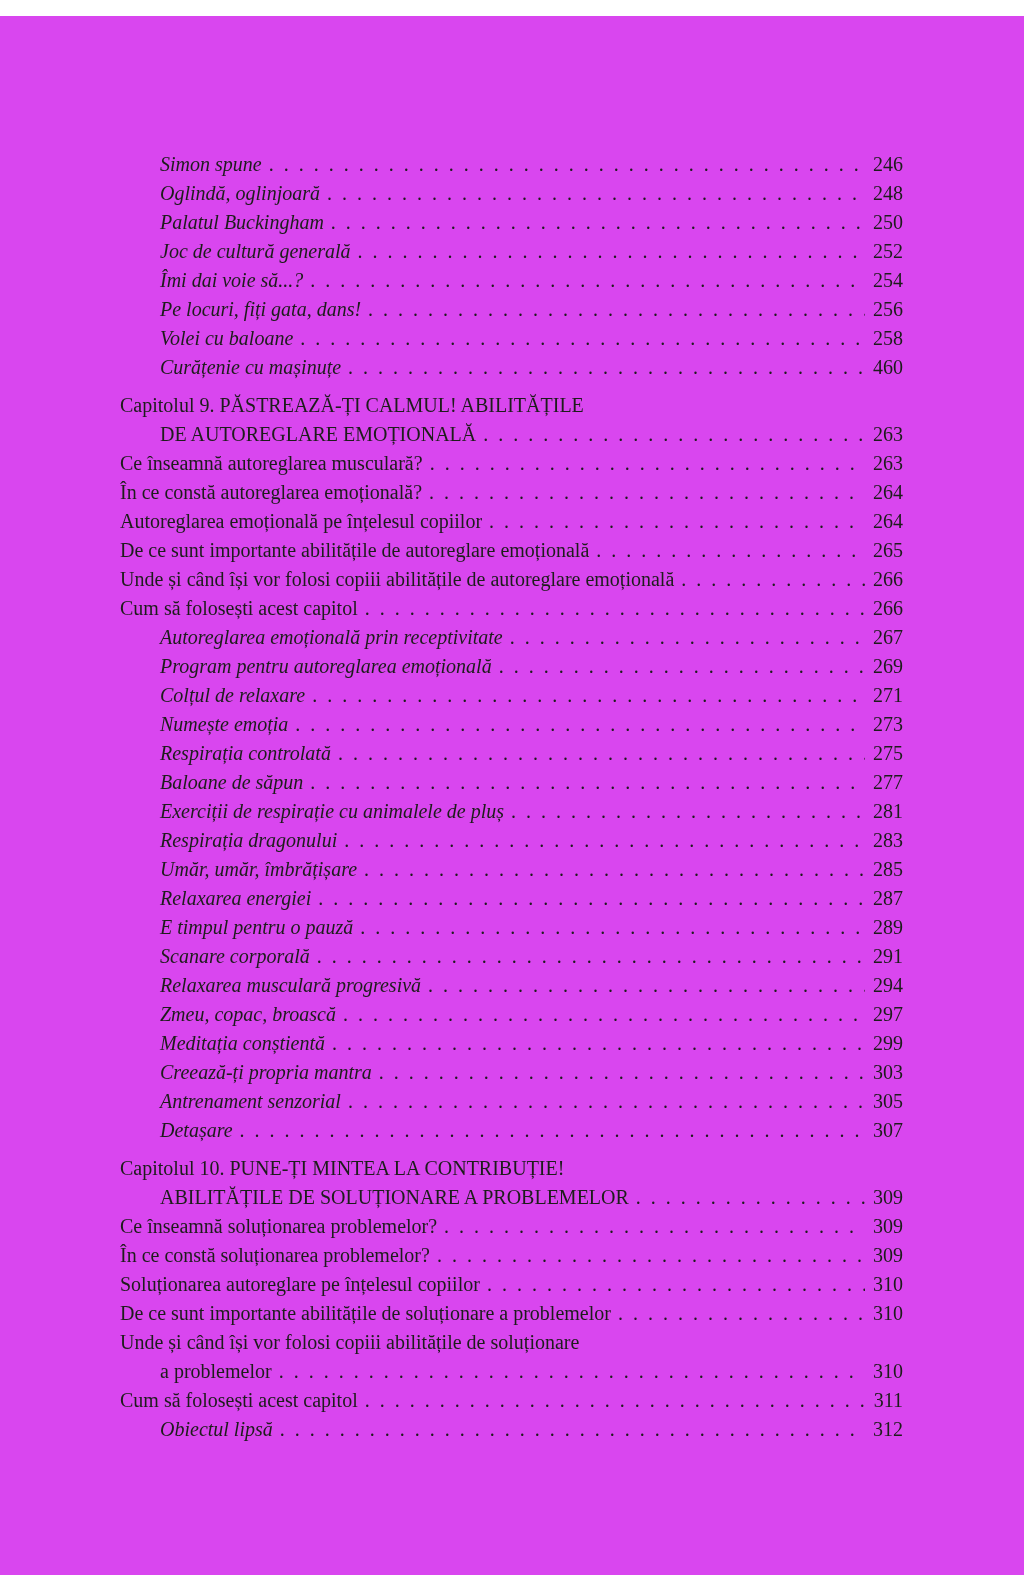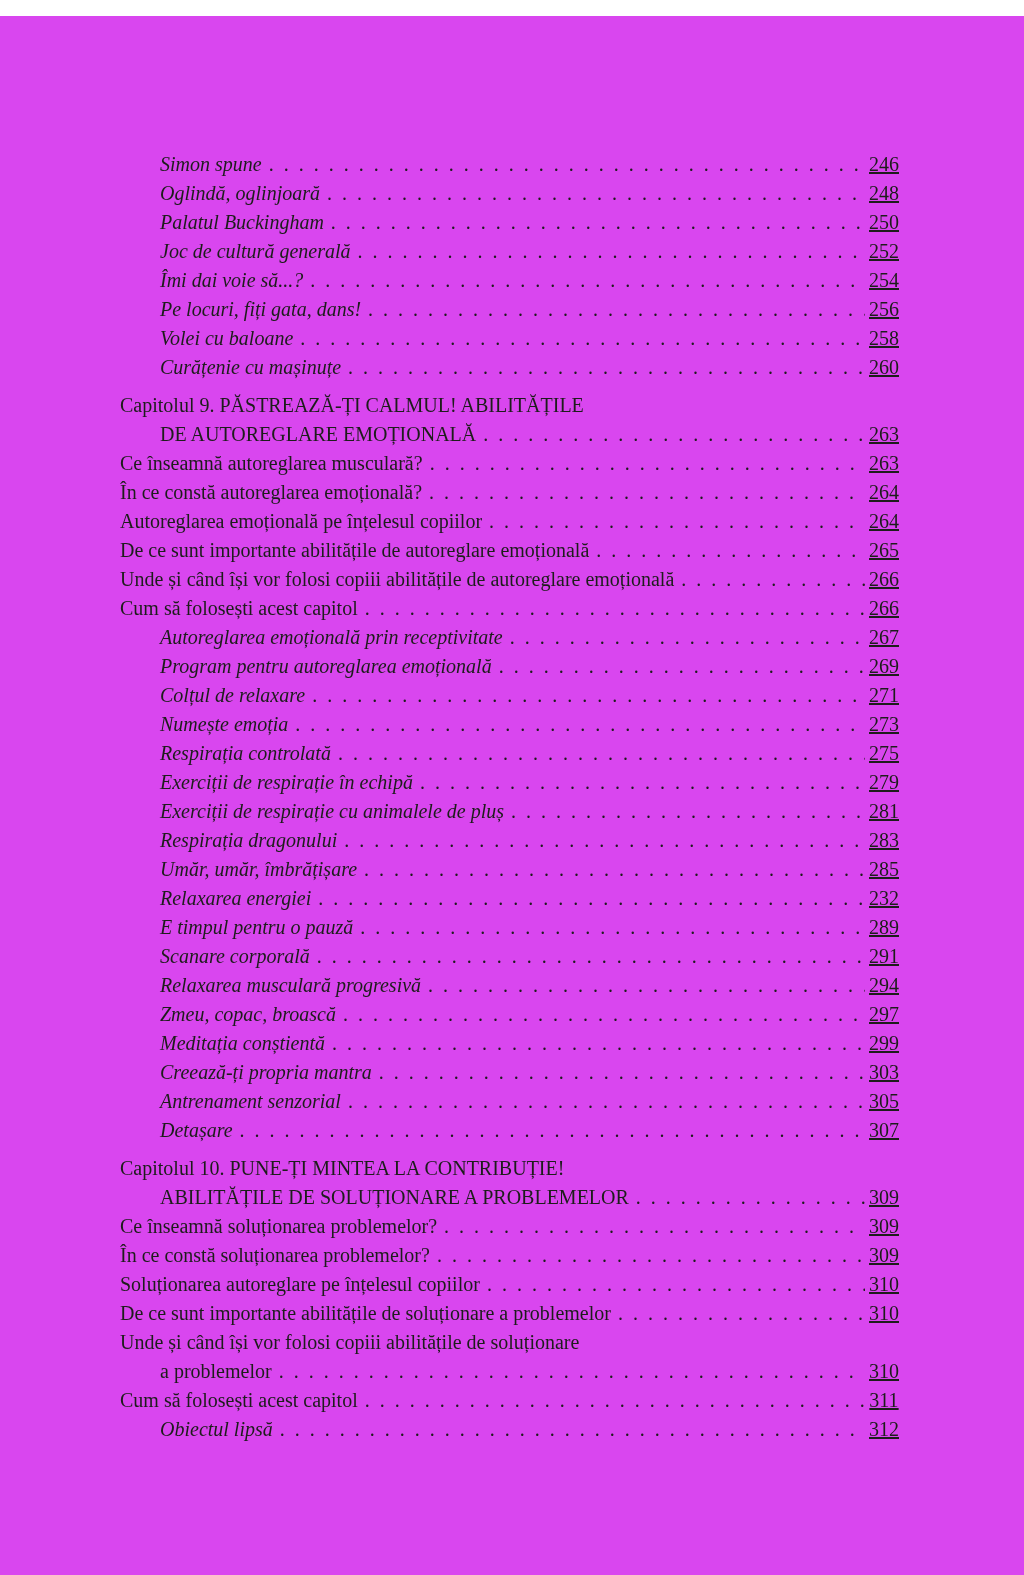--- a/index.html
+++ b/index.html
@@ -38,22 +38,21 @@
     letter-spacing: 2.5px;
     color: #1d1d1b;
   }
   .leader::after {
     content: ". . . . . . . . . . . . . . . . . . . . . . . . . . . . . . . . . . . . . . . . . . . . . . . . . . . . . . . . . . . . . . . . . . . . . . . .";
   }
   .pg {
     flex: 0 0 auto;
     white-space: nowrap;
     min-width: 38px;
-    text-align: center;
-    text-decoration: underline;
+    text-align: right;
   }
 </style>
 </head>
 <body>
 
 <div class="page">
   <div class="toc" id="toc">
       <div class="entry sub">
         <div class="row">
           <span class="txt">Simon spune</span>
@@ -100,21 +99,21 @@
         <div class="row">
           <span class="txt">Volei cu baloane</span>
           <span class="leader"></span>
           <span class="pg">258</span>
         </div>
       </div>
       <div class="entry sub">
         <div class="row">
           <span class="txt">Curățenie cu mașinuțe</span>
           <span class="leader"></span>
-          <span class="pg">260</span>
+          <span class="pg">460</span>
         </div>
       </div>
       <div class="entry chapter">
         <div class="row">
           <span class="txt">Capitolul 9. PĂSTREAZĂ-ȚI CALMUL! ABILITĂȚILE</span>
         </div>
         <div class="row cont">
           <span class="txt">DE AUTOREGLARE EMOȚIONALĂ</span>
           <span class="leader"></span>
           <span class="pg">263</span>
@@ -192,23 +191,23 @@
       </div>
       <div class="entry sub">
         <div class="row">
           <span class="txt">Respirația controlată</span>
           <span class="leader"></span>
           <span class="pg">275</span>
         </div>
       </div>
       <div class="entry sub">
         <div class="row">
-          <span class="txt">Exerciții de respirație în echipă</span>
-          <span class="leader"></span>
-          <span class="pg">279</span>
+          <span class="txt">Baloane de săpun</span>
+          <span class="leader"></span>
+          <span class="pg">277</span>
         </div>
       </div>
       <div class="entry sub">
         <div class="row">
           <span class="txt">Exerciții de respirație cu animalele de pluș</span>
           <span class="leader"></span>
           <span class="pg">281</span>
         </div>
       </div>
       <div class="entry sub">
@@ -222,21 +221,21 @@
         <div class="row">
           <span class="txt">Umăr, umăr, îmbrățișare</span>
           <span class="leader"></span>
           <span class="pg">285</span>
         </div>
       </div>
       <div class="entry sub">
         <div class="row">
           <span class="txt">Relaxarea energiei</span>
           <span class="leader"></span>
-          <span class="pg">232</span>
+          <span class="pg">287</span>
         </div>
       </div>
       <div class="entry sub">
         <div class="row">
           <span class="txt">E timpul pentru o pauză</span>
           <span class="leader"></span>
           <span class="pg">289</span>
         </div>
       </div>
       <div class="entry sub">

